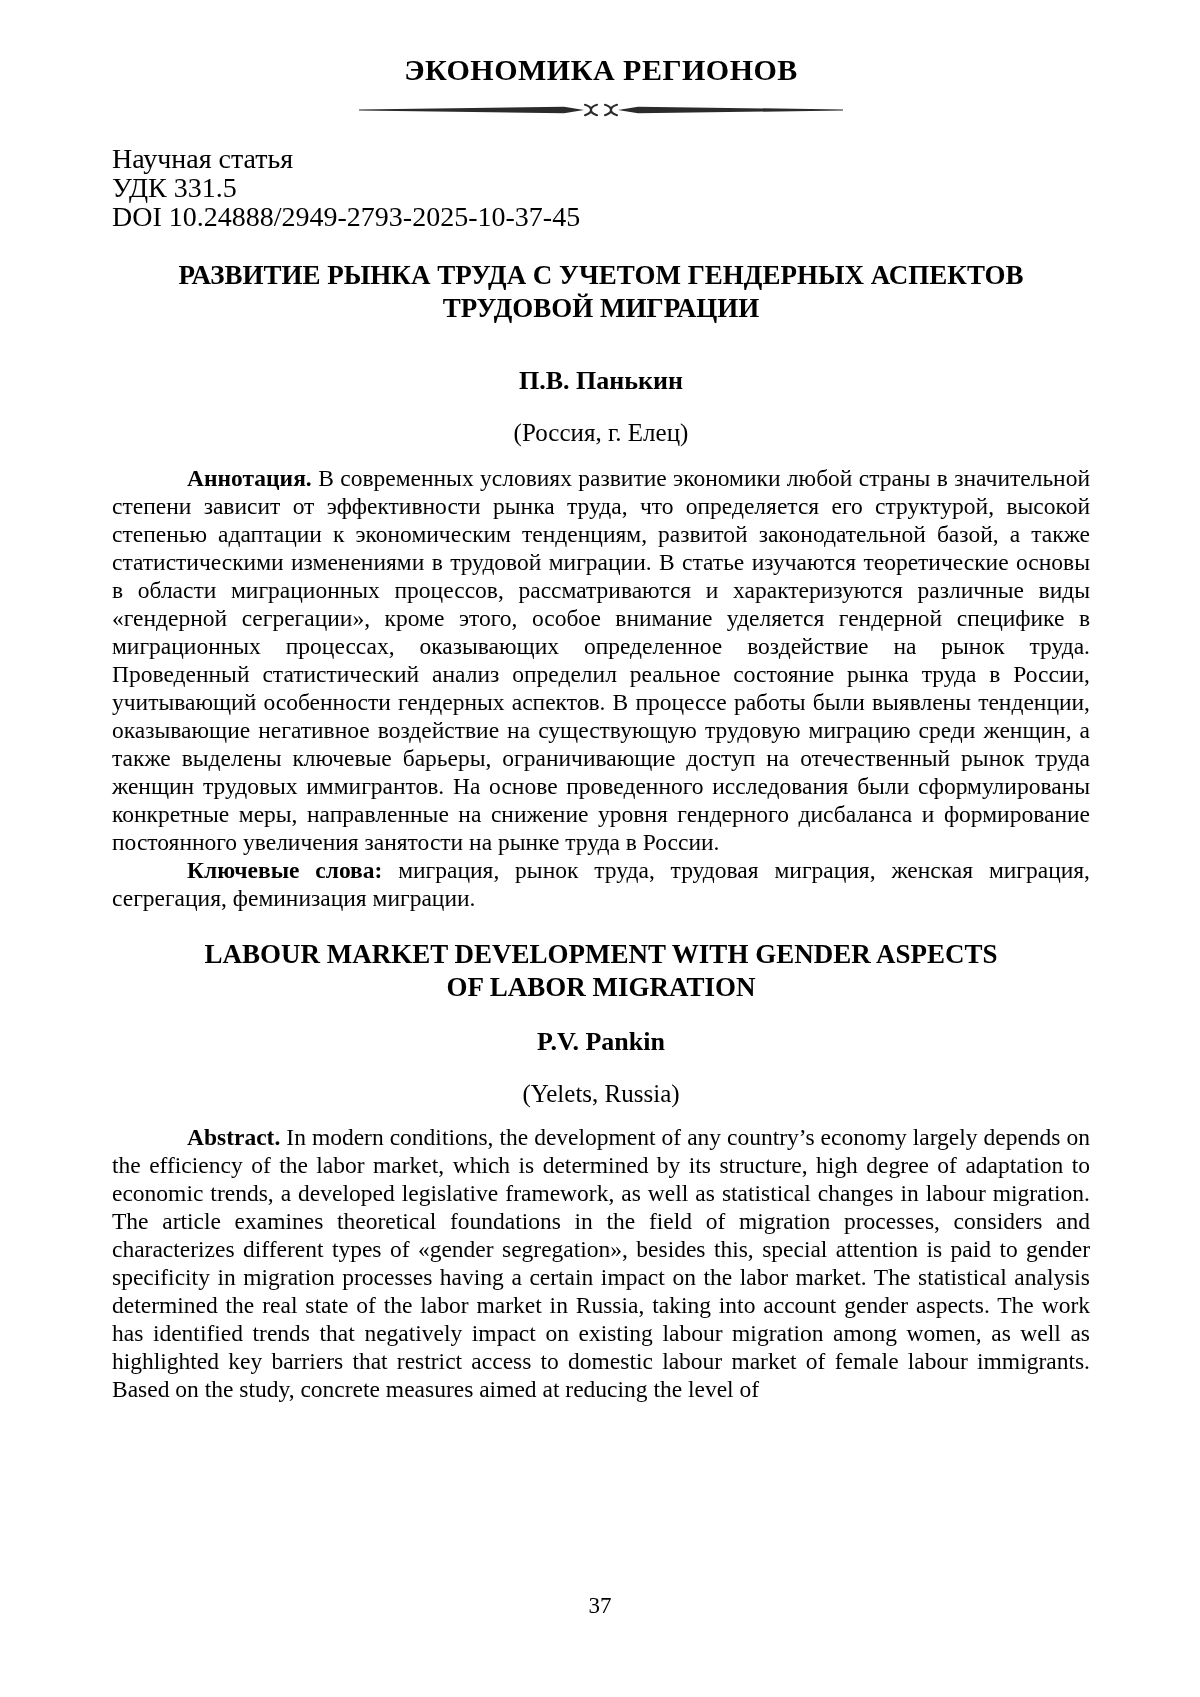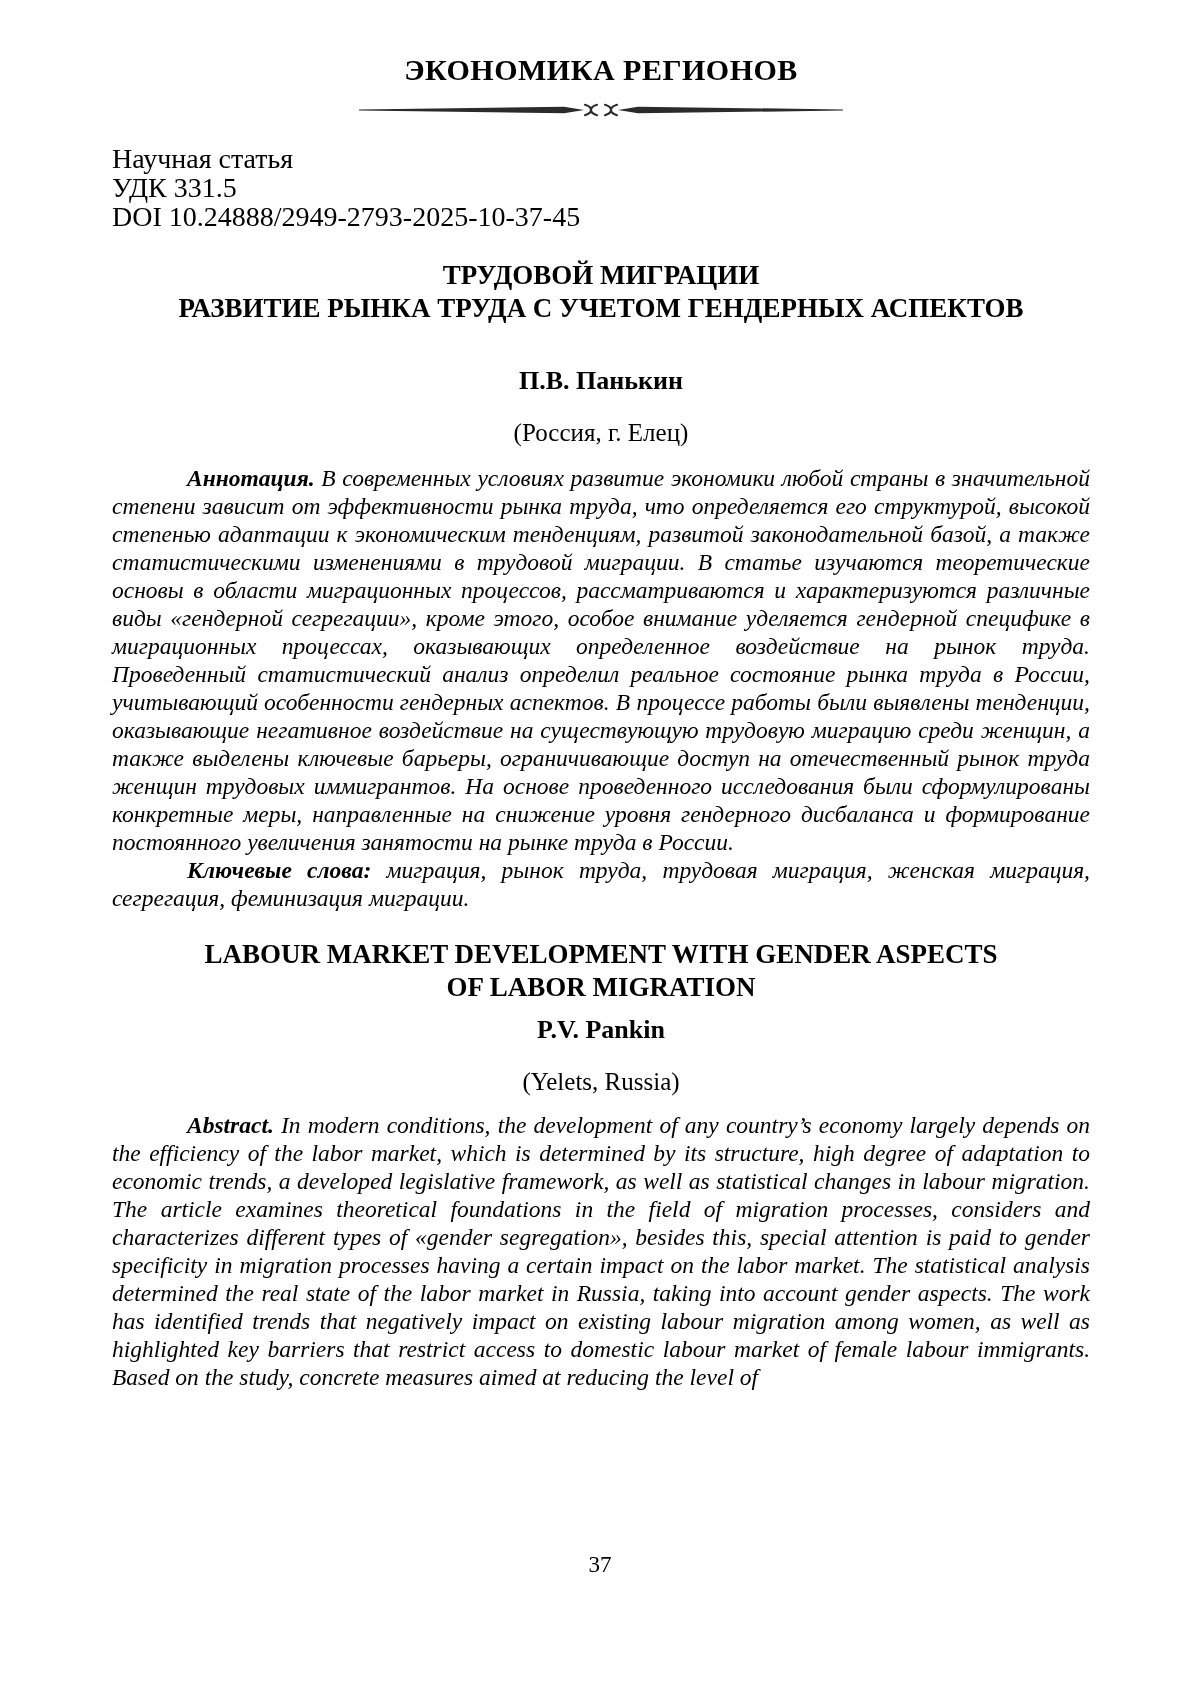--- a/index.html
+++ b/index.html
@@ -52,44 +52,43 @@
   .en-title{margin-top:26px;}
   .title .tline{display:block;}
   
   .author{
     margin-top:40px;
     font-size:26px;
     line-height:31px;
     font-weight:bold;
     text-align:center;
   }
-  .author-en{margin-top:10px;}
+  .author-en{margin-top:22px;}
   .affil{
     margin-top:22px;
     font-size:25px;
     line-height:30px;
     text-align:center;
   }
   
   .abstract{
     font-size:23.5px;
     line-height:28px;
-    font-style:italic;
     text-align:justify;
     text-indent:75px;
   }
   .abstract-ru{margin-top:16px;}
   .abstract-en{margin-top:14px;}
   .keywords{margin-top:0;}
   .lead{font-weight:bold;}
   
   .page-number{
     position:absolute;
     left:0;
-    top:1551px;
+    top:1592px;
     width:100%;
     text-align:center;
     font-size:23px;
     line-height:27px;
   }
 </style>
 </head>
 <body>
 
 <div class="page">
@@ -111,22 +110,22 @@
     </svg>
   </div>
 
   <div class="meta">
     <div class="meta-line">Научная статья</div>
     <div class="meta-line">УДК 331.5</div>
     <div class="meta-line">DOI 10.24888/2949-2793-2025-10-37-45</div>
   </div>
 
   <h2 class="title ru-title">
+    <span class="tline">РАЗВИТИЕ РЫНКА ТРУДА С УЧЕТОМ ГЕНДЕРНЫХ АСПЕКТОВ</span>
     <span class="tline">ТРУДОВОЙ МИГРАЦИИ</span>
-    <span class="tline">РАЗВИТИЕ РЫНКА ТРУДА С УЧЕТОМ ГЕНДЕРНЫХ АСПЕКТОВ</span>
   </h2>
 
   <div class="author">П.В. Панькин</div>
 
   <div class="affil">
     <div>(Россия, г. Елец)</div>
   </div>
 
   <p class="abstract abstract-ru"><b class="lead">Аннотация.</b> <span>В современных условиях развитие экономики любой страны в значительной степени зависит от эффективности рынка труда, что определяется его структурой, высокой степенью адаптации к экономическим тенденциям, развитой законодательной базой, а также статистическими изменениями в трудовой миграции. В статье изучаются теоретические основы в области миграционных процессов, рассматриваются и характеризуются различные виды «гендерной сегрегации», кроме этого, особое внимание уделяется гендерной специфике в миграционных процессах, оказывающих определенное воздействие на рынок труда. Проведенный статистический анализ определил реальное состояние рынка труда в России, учитывающий особенности гендерных аспектов. В процессе работы были выявлены тенденции, оказывающие негативное воздействие на существующую трудовую миграцию среди женщин, а также выделены ключевые барьеры, ограничивающие доступ на отечественный рынок труда женщин трудовых иммигрантов. На основе проведенного исследования были сформулированы конкретные меры, направленные на снижение уровня гендерного дисбаланса и формирование постоянного увеличения занятости на рынке труда в России.</span></p>
 

